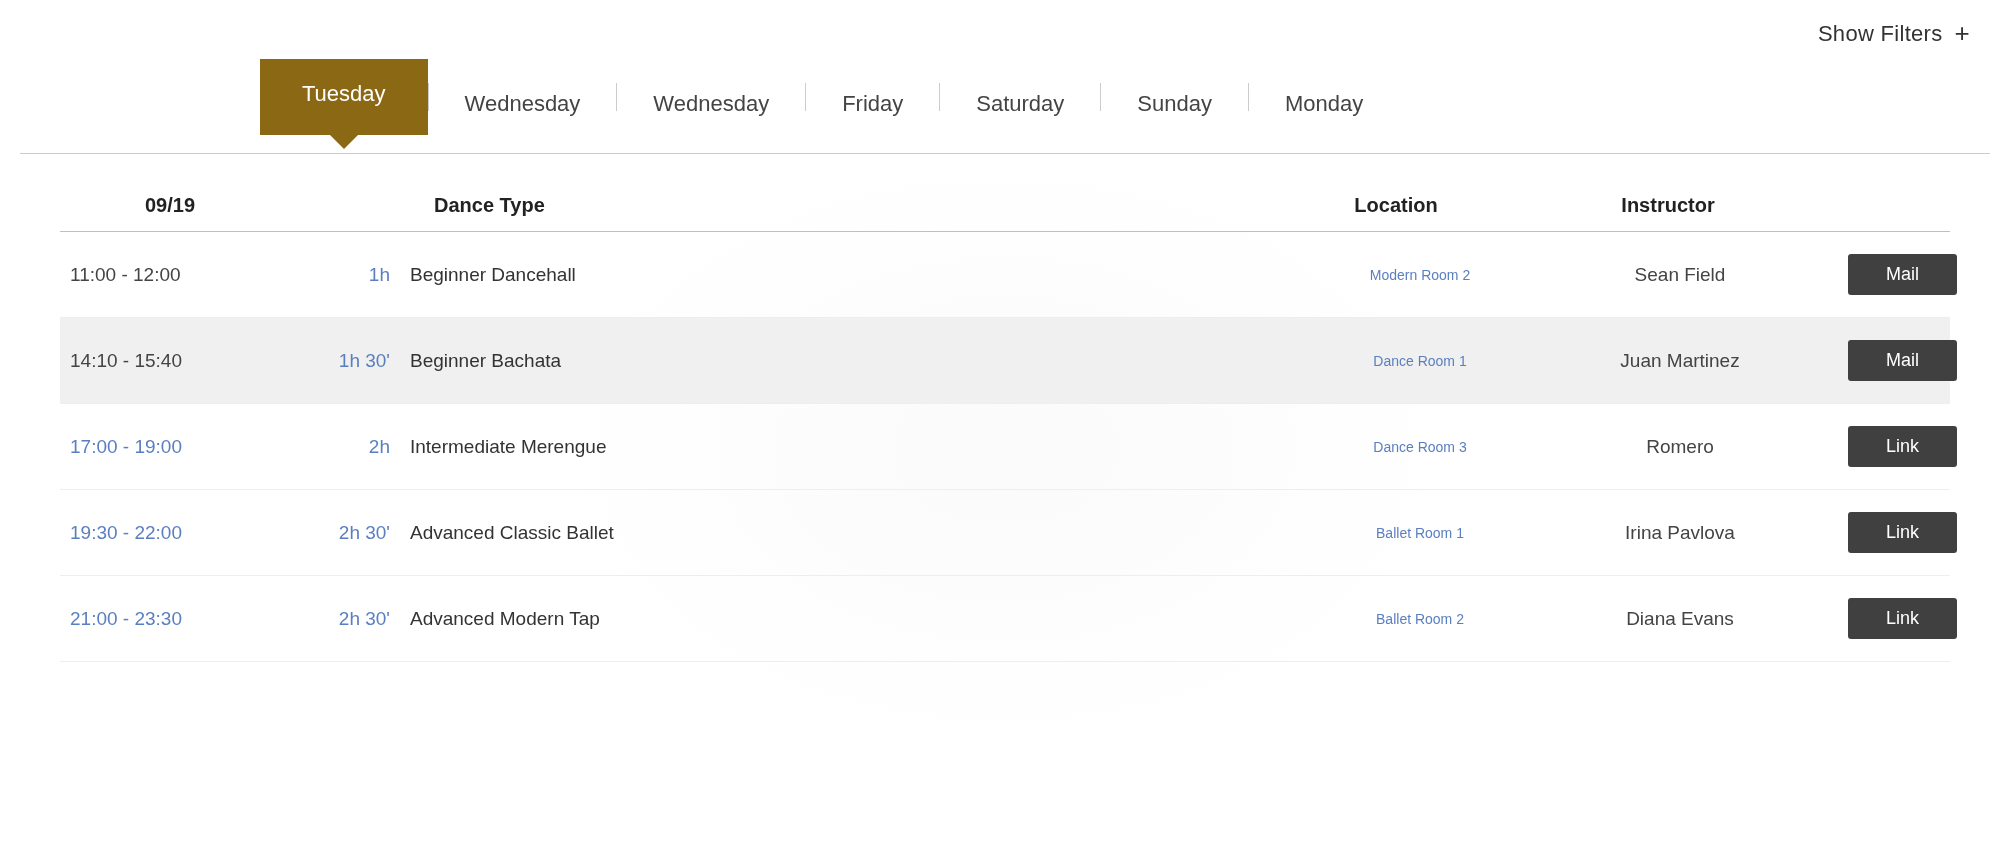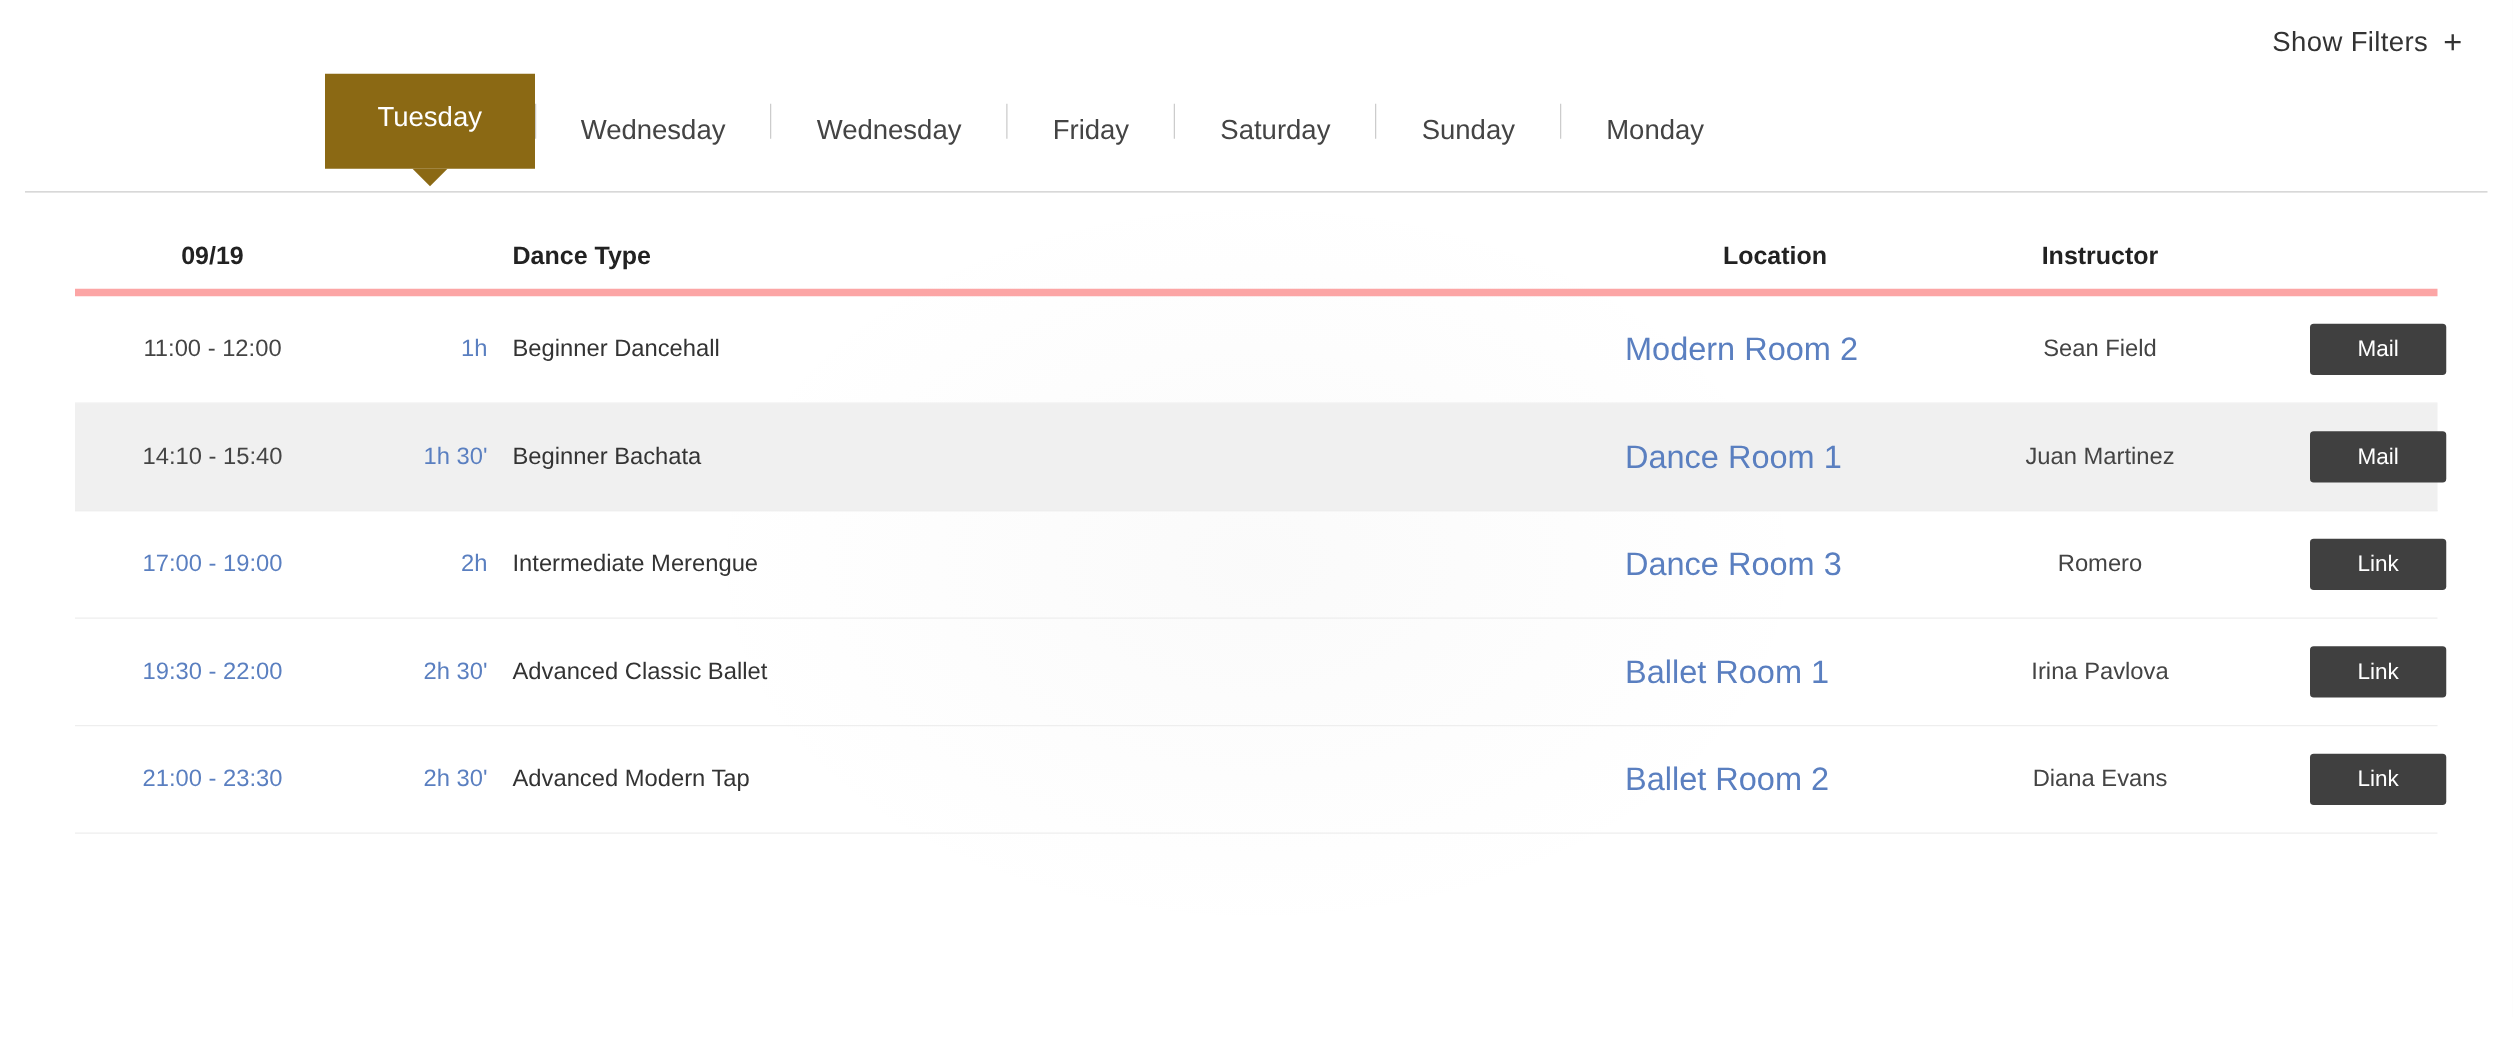--- a/index.html
+++ b/index.html
@@ -127,22 +127,23 @@
     .schedule-area {
       padding: 30px 60px 30px 60px;
       position: relative;
     }
 
     
     .schedule-headers {
       display: grid;
       grid-template-columns: 220px 120px 1fr 260px 260px 140px;
       padding: 10px 0 14px 0;
-      border-bottom: 6px solid #fca5a5;
+      border-bottom: 1px solid #fca5a5;
       margin-bottom: 0;
+      gap: 12px;
     }
 
     .schedule-header-cell {
       font-size: 20px;
       font-weight: 700;
       color: #222;
       padding: 0 10px;
     }
 
     .schedule-header-cell.center {
@@ -164,37 +165,37 @@
 
     .schedule-cell {
       font-size: 19px;
       color: #444;
       padding: 0 10px;
     }
 
     .schedule-cell.time {
       font-size: 19px;
       color: #444;
-      text-align: center;
     }
 
     .schedule-cell.duration {
       font-size: 19px;
       color: #5a7fc0;
       text-align: right;
     }
 
     .schedule-cell.dance-type {
       font-size: 19px;
       color: #333;
     }
 
     .schedule-cell.location {
-      font-size: 26px;
+      font-size: 14px;
       color: #5a7fc0;
+      text-align: center;
     }
 
     .schedule-cell.instructor {
       font-size: 19px;
       color: #444;
       text-align: center;
     }
 
     .action-btn {
       display: inline-block;

